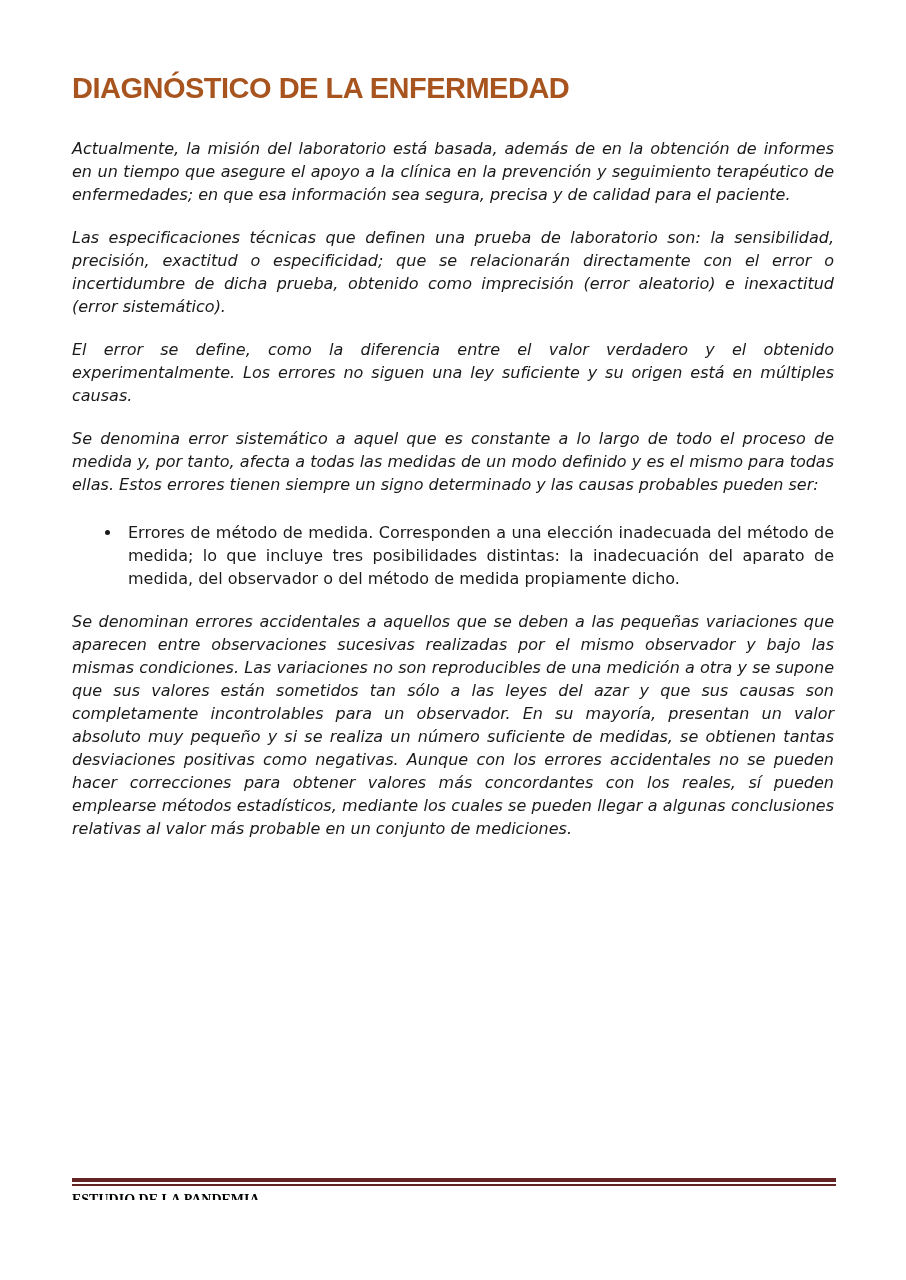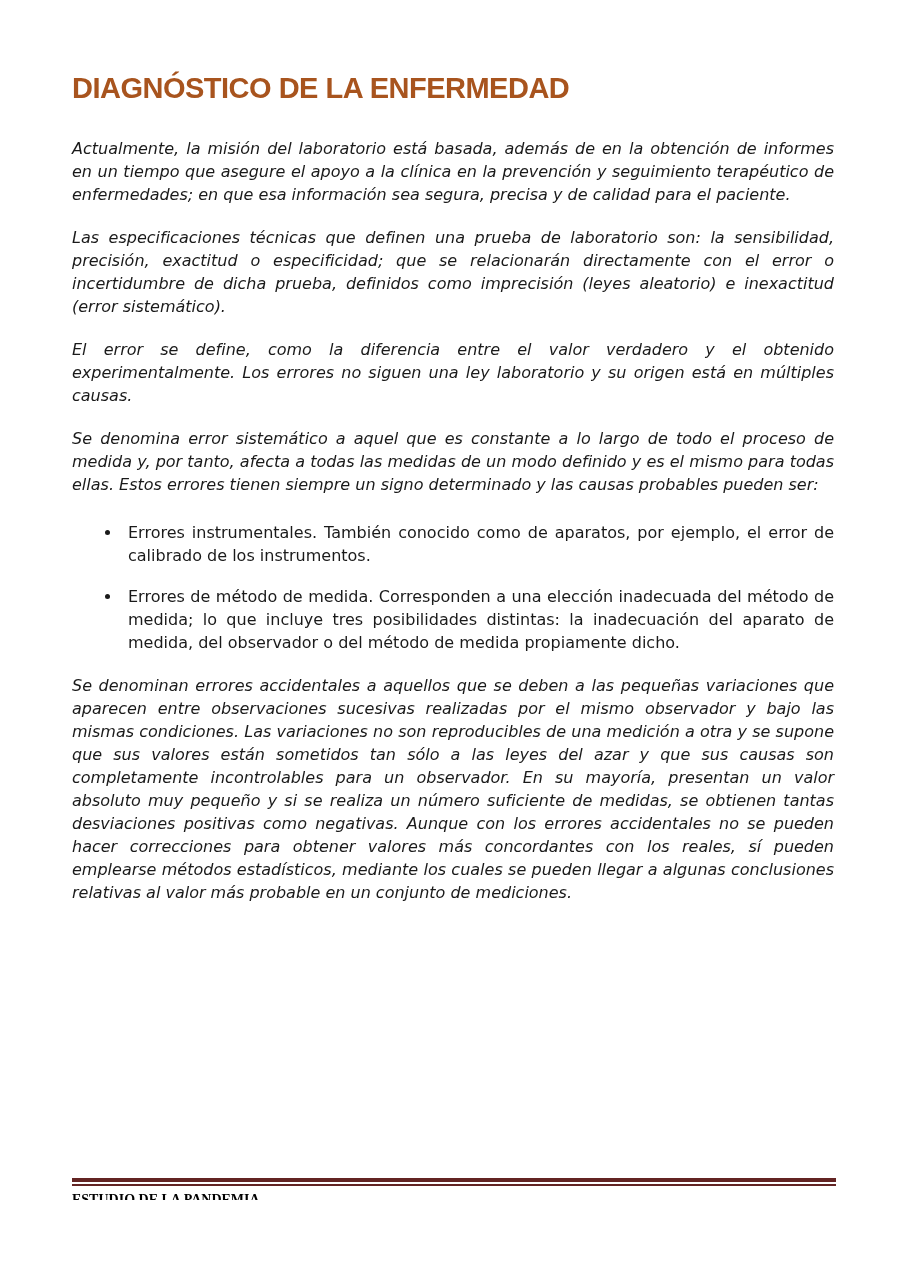--- a/index.html
+++ b/index.html
@@ -82,31 +82,27 @@
 </head>
 <body>
 
 <div class="page">
   <div class="content">
 
     <h1 class="doc-title">DIAGNÓSTICO DE LA ENFERMEDAD</h1>
 
     <p class="body-par">Actualmente, la misión del laboratorio está basada, además de en la obtención de informes en un tiempo que asegure el apoyo a la clínica en la prevención y seguimiento terapéutico de enfermedades; en que esa información sea segura, precisa y de calidad para el paciente.</p>
 
-    <p class="body-par">Las especificaciones técnicas que definen una prueba de laboratorio son: la sensibilidad, precisión, exactitud o especificidad;  que se relacionarán directamente con el error o incertidumbre de dicha prueba,  definidos como imprecisión (leyes aleatorio) e inexactitud (error sistemático).</p>
+    <p class="body-par">Las especificaciones técnicas que definen una prueba de laboratorio son: la sensibilidad, precisión, exactitud o especificidad;  que se relacionarán directamente con el error o incertidumbre de dicha prueba,  obtenido como imprecisión (error aleatorio) e inexactitud (error sistemático).</p>
 
-    <p class="body-par">El error se define, como  la diferencia entre el valor verdadero y el obtenido experimentalmente. Los  errores no siguen una ley laboratorio y su origen está en múltiples causas.</p>
+    <p class="body-par">El error se define, como  la diferencia entre el valor verdadero y el obtenido experimentalmente. Los  errores no siguen una ley suficiente y su origen está en múltiples causas.</p>
 
     <p class="body-par">Se denomina  error sistemático  a aquel que es constante a lo largo de todo el proceso de medida  y, por tanto, afecta a todas  las medidas de un modo definido y es el mismo para todas ellas. Estos errores tienen siempre un signo determinado y las causas probables pueden ser:</p>
 
     <ul class="bullet-list">
-      <li>
-        <span class="bullet-dot"></span>
-        <span>Errores instrumentales. También conocido como de aparatos, por ejemplo, el error de calibrado de los instrumentos.</span>
-      </li>
       <li>
         <span class="bullet-dot"></span>
         <span>Errores de método de medida. Corresponden a una elección inadecuada del método de medida; lo que incluye tres posibilidades distintas: la inadecuación del aparato de medida, del observador o del método de medida propiamente dicho.</span>
       </li>
     </ul>
 
     <p class="body-par accidental">Se denominan errores accidentales a aquellos que se deben a las pequeñas variaciones que aparecen entre observaciones sucesivas realizadas por el mismo observador y bajo las mismas condiciones. Las variaciones no son reproducibles de una medición a otra y se supone que sus valores están sometidos tan sólo a las leyes del azar y que sus causas son completamente incontrolables para un observador. En su mayoría, presentan un valor absoluto muy pequeño y si se realiza un número suficiente de medidas, se obtienen tantas desviaciones positivas como negativas. Aunque con los errores accidentales no se pueden hacer correcciones para obtener valores más concordantes con los reales, sí pueden emplearse  métodos estadísticos, mediante los cuales se pueden llegar a algunas conclusiones relativas al valor más probable en un conjunto de mediciones.</p>
 
 
   </div>

